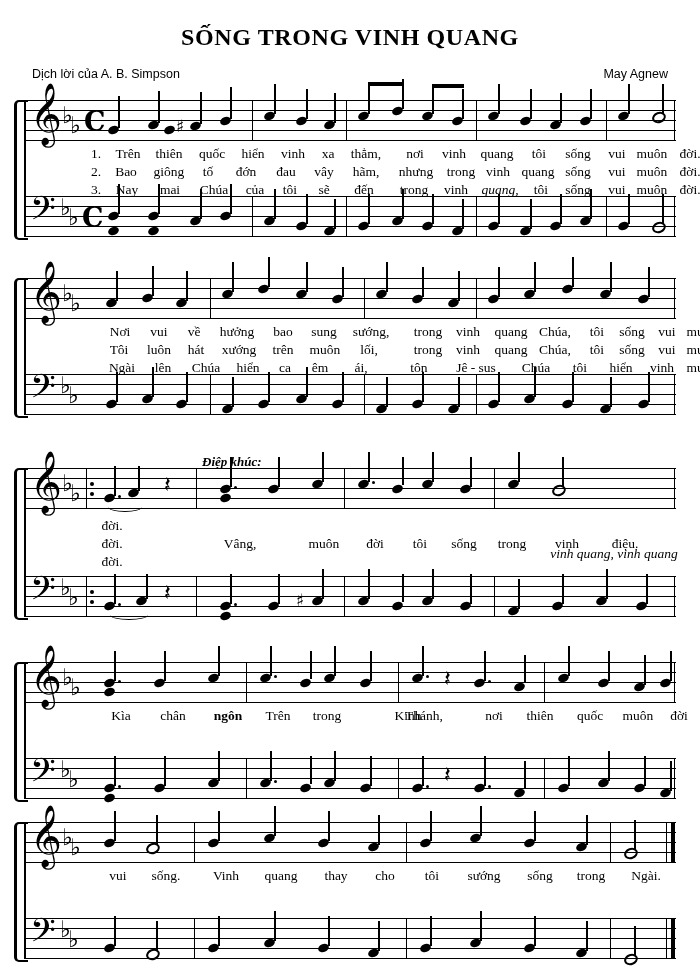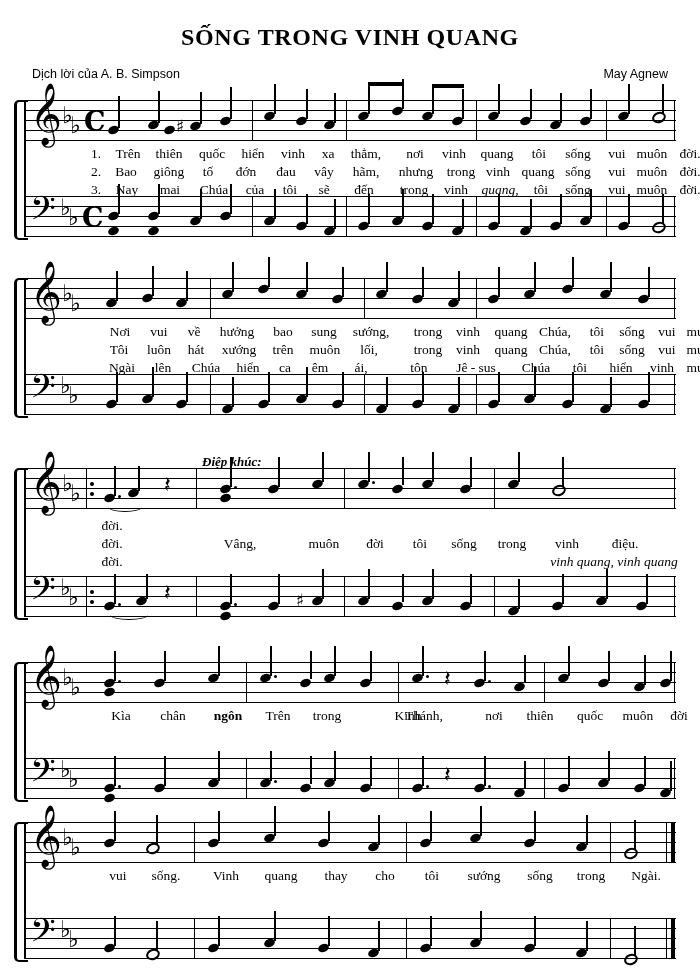--- a/index.html
+++ b/index.html
@@ -602,21 +602,21 @@
       <span style="left:351px;">đời</span>
       <span style="left:396px;">tôi</span>
       <span style="left:440px;">sống</span>
       <span style="left:488px;">trong</span>
       <span style="left:543px;">vinh</span>
       <span style="left:601px;">điệu.</span>
     </div>
     <div class="lyricline" style="top:88px;">
       <span style="left:88px;">đời.</span>
     </div>
-    <div class="lyricline italic" style="top:88px;">
+    <div class="lyricline italic" style="top:80px;">
       <span style="left:590px;">vinh  quang,  vinh  quang</span>
     </div>
 
     <div class="stave" style="position:absolute; top:110px; height:44px;">
       <div class="line l0"></div>
         <div class="line l1"></div>
         <div class="line l2"></div>
         <div class="line l3"></div>
         <div class="line l4"></div>
       <div class="clef bass">𝄢</div>

